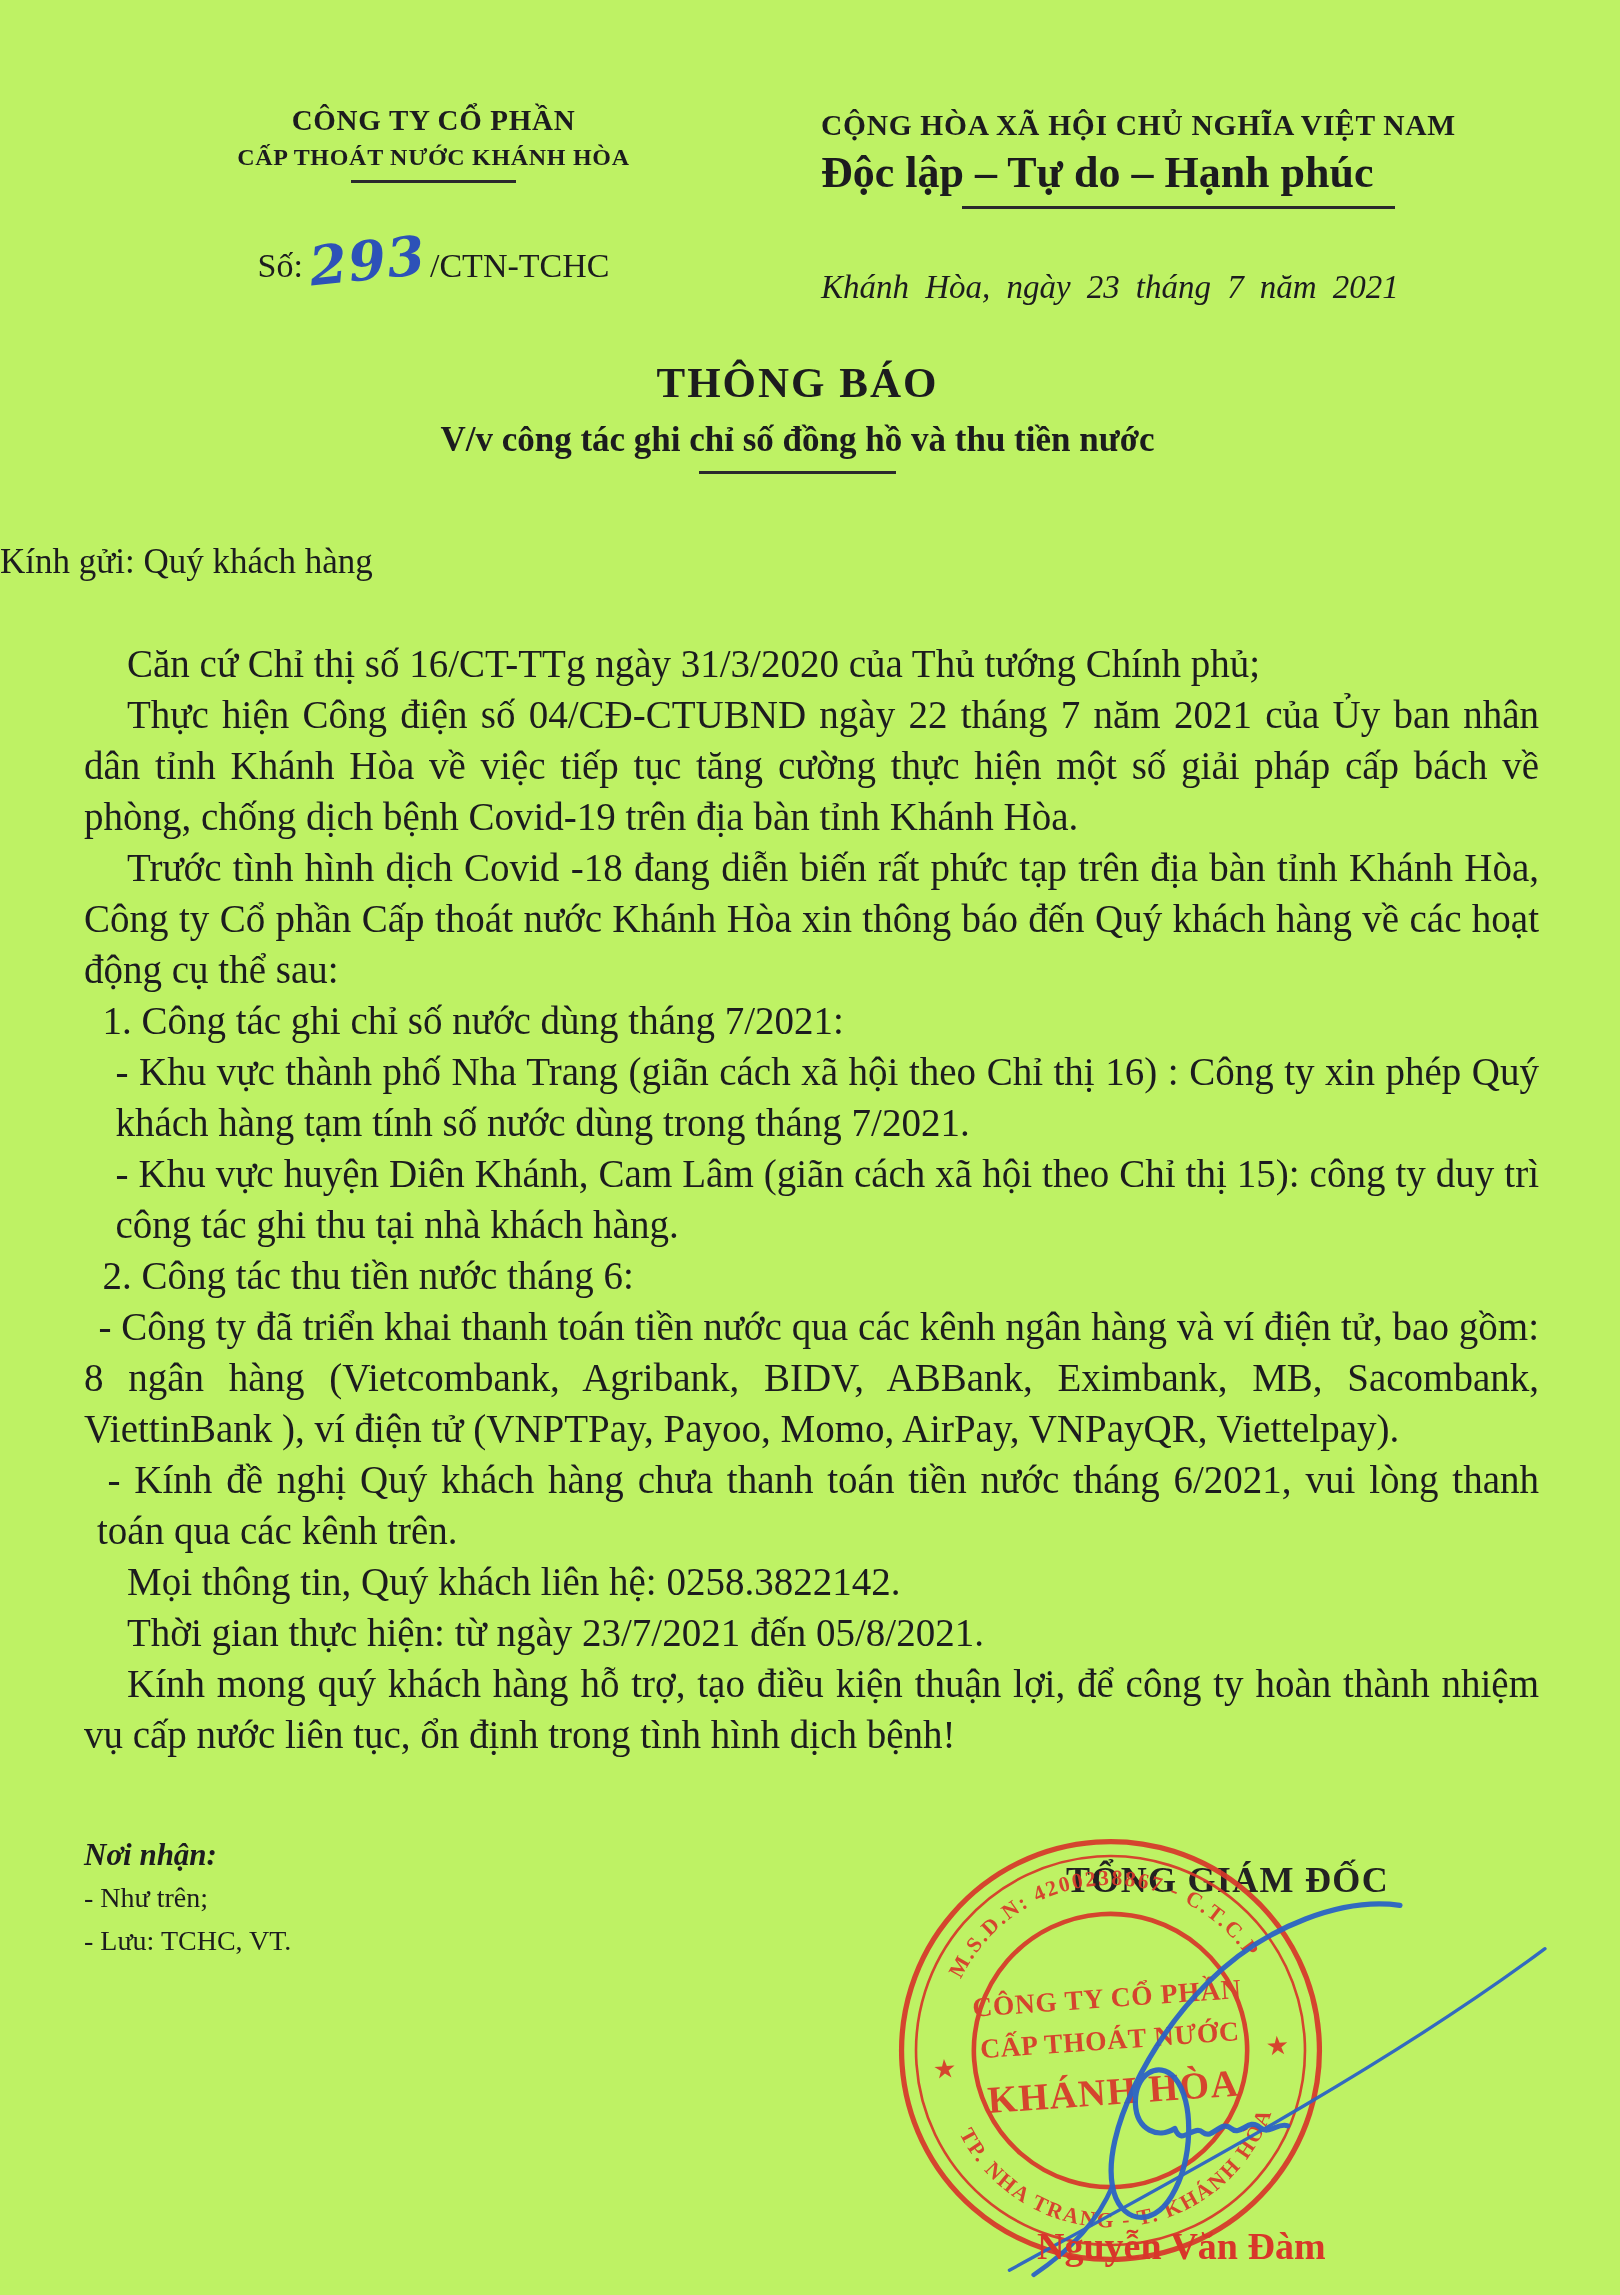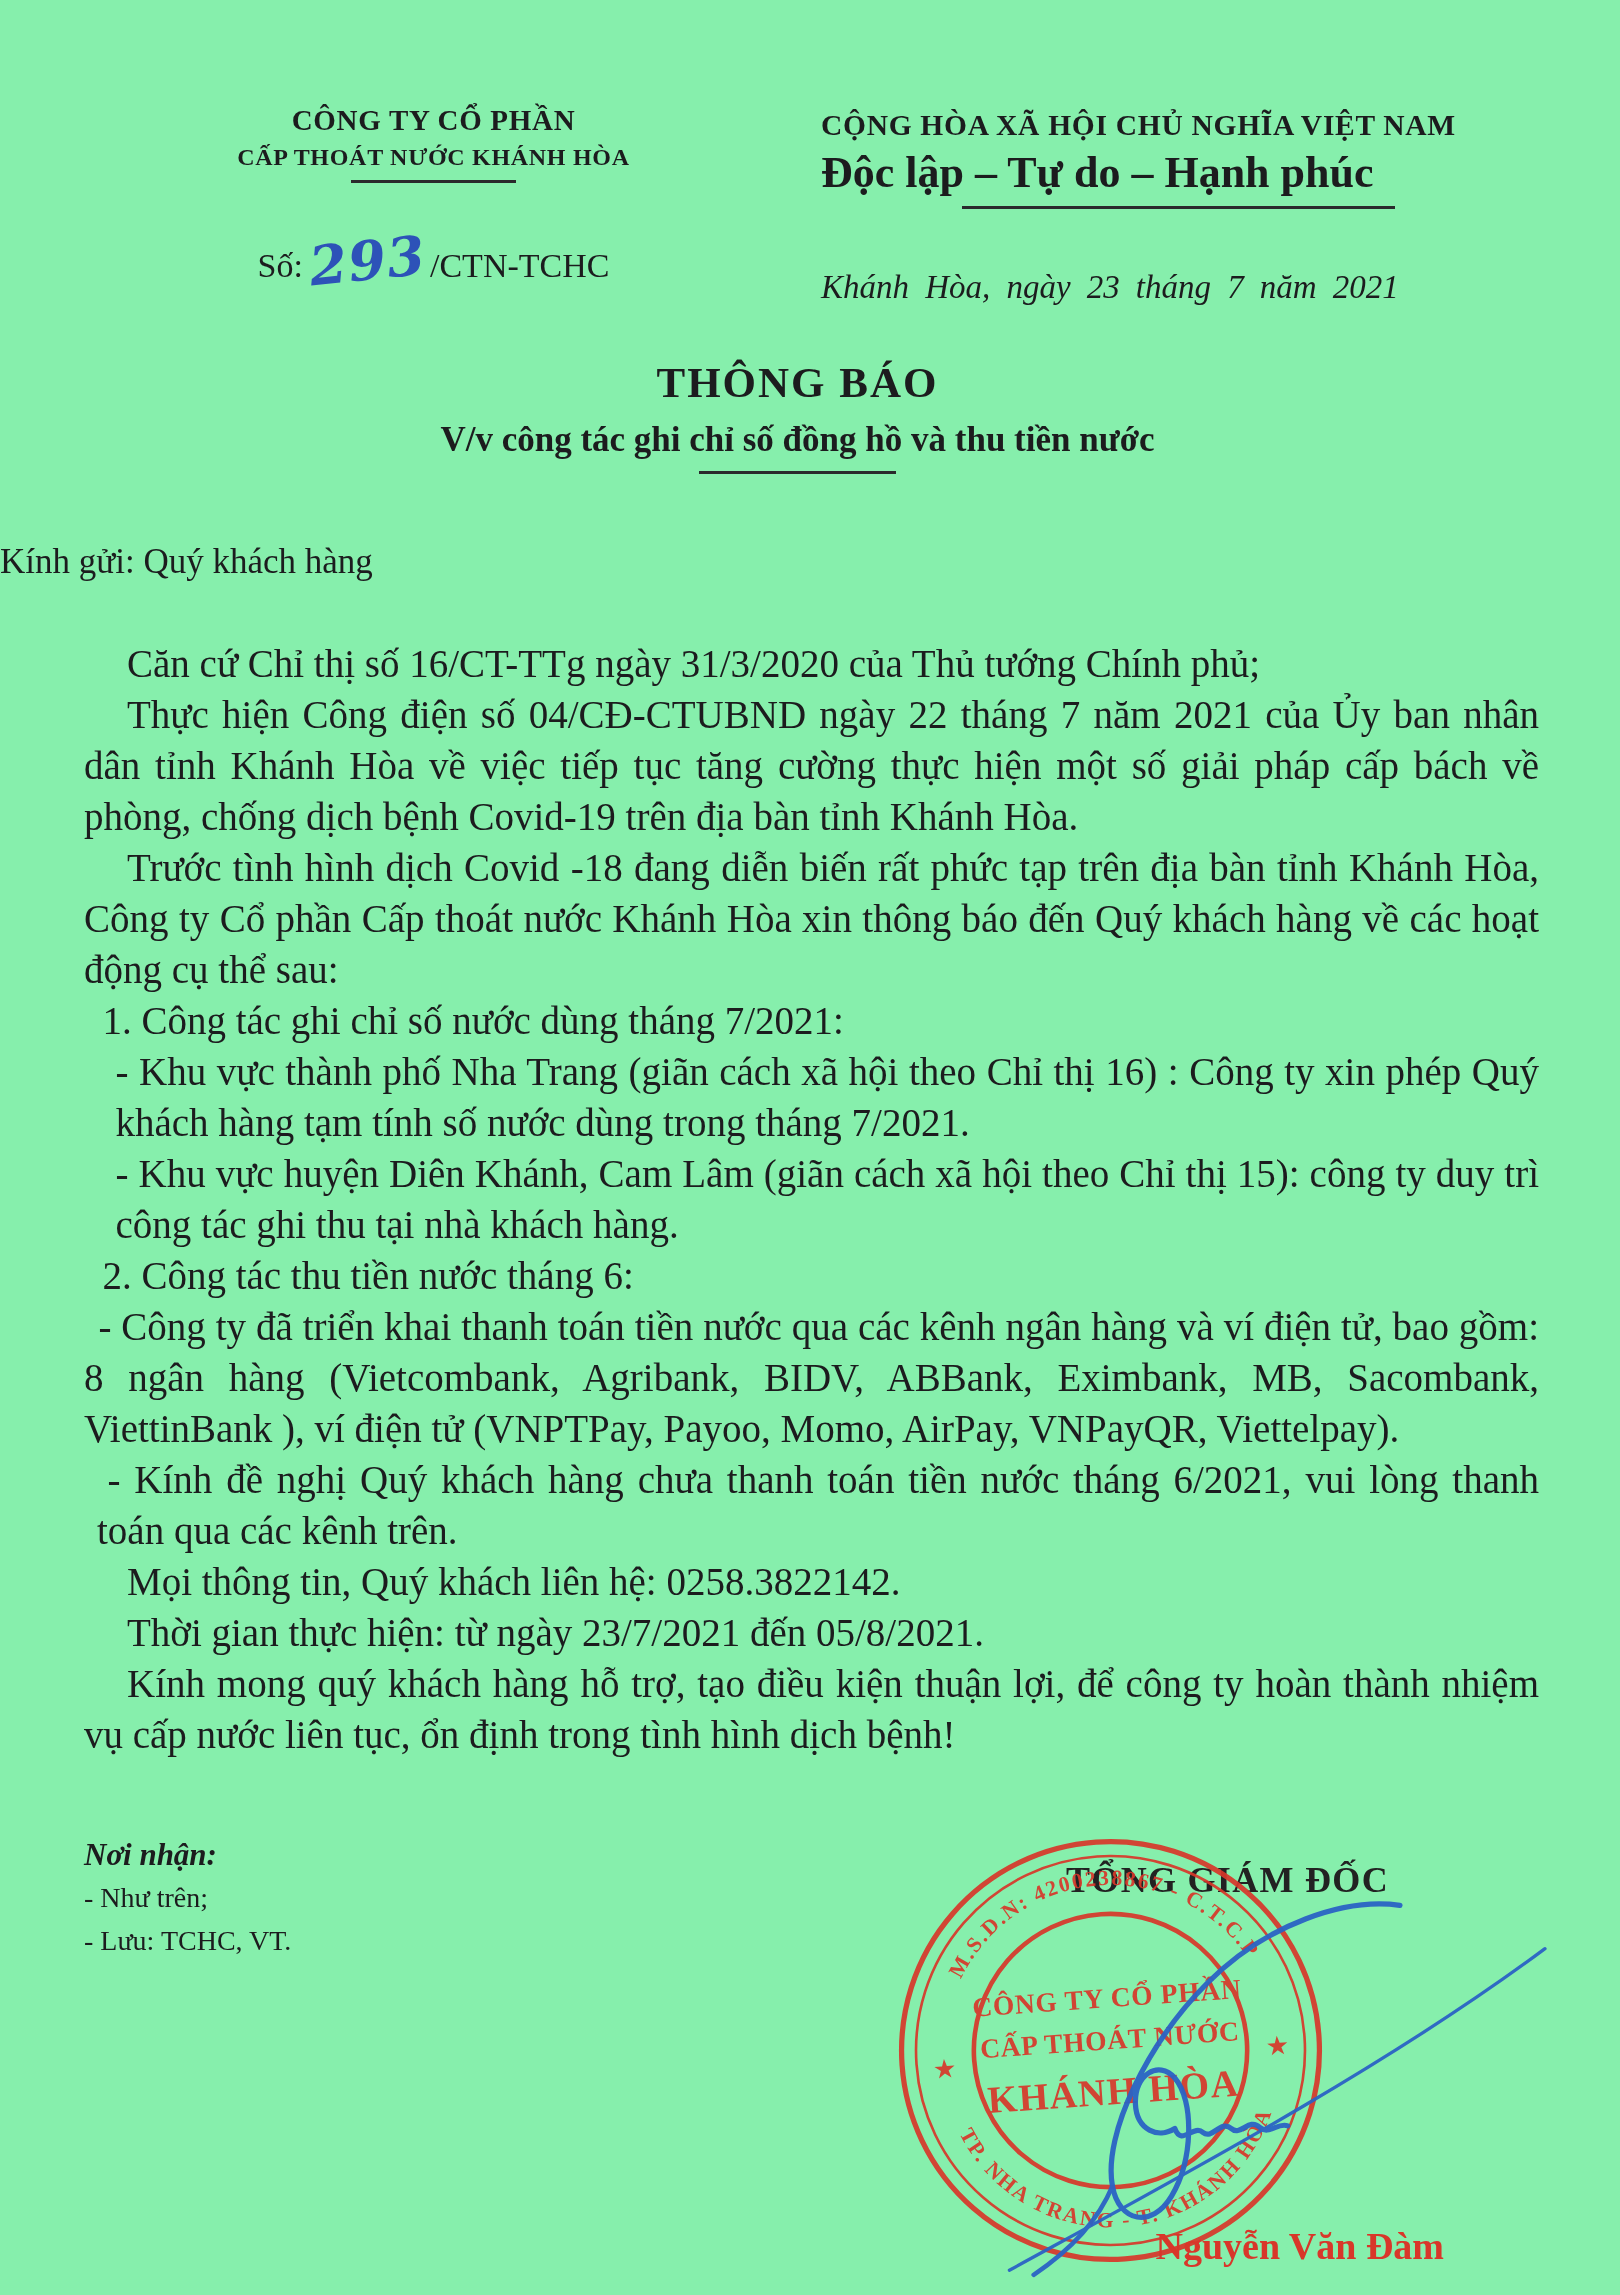--- a/index.html
+++ b/index.html
@@ -1,19 +1,19 @@
 <!DOCTYPE html>
 <html lang="vi" style="font-size:10.5px"><head>
 <meta charset="utf-8">
 <style>
   html,body{margin:0;padding:0;background:#e8e8e8;}
   .page{
     position:relative;
     width:1621px;height:2295px;
-    background:#86efac;
+    background:#bef264;
     overflow:hidden;
     font-family:"Liberation Serif","DejaVu Serif",serif;
     color:#1c1c1e;
     text-decoration:underline;
   }
   
   .hdr-left{
     position:absolute;left:197px;top:104px;width:473px;
     text-align:center;
   }
@@ -64,21 +64,21 @@
   
   .recipients{position:absolute;left:84px;top:1833px;font-size:28px;line-height:43px;}
   .recipients .label{font-size:31px;font-weight:bold;font-style:italic;}
   .sig-title{
     position:absolute;left:945px;top:1859px;width:565px;
     text-align:center;font-size:36px;font-weight:bold;letter-spacing:1.3px;
     color:#222;
   }
   .sig-name{
     position:absolute;left:1037px;top:2224px;width:407px;
-    text-align:right;font-size:38px;font-weight:bold;
+    text-align:left;font-size:38px;font-weight:bold;
     color:#d8372a;
   }
   .stamp{
     position:absolute;left:895px;top:1835px;width:431px;height:431px;
     transform:rotate(-4deg);
     opacity:0.92;
   }
   .signature-ink{
     position:absolute;left:886px;top:1871px;width:722px;height:427px;
     opacity:0.95;

